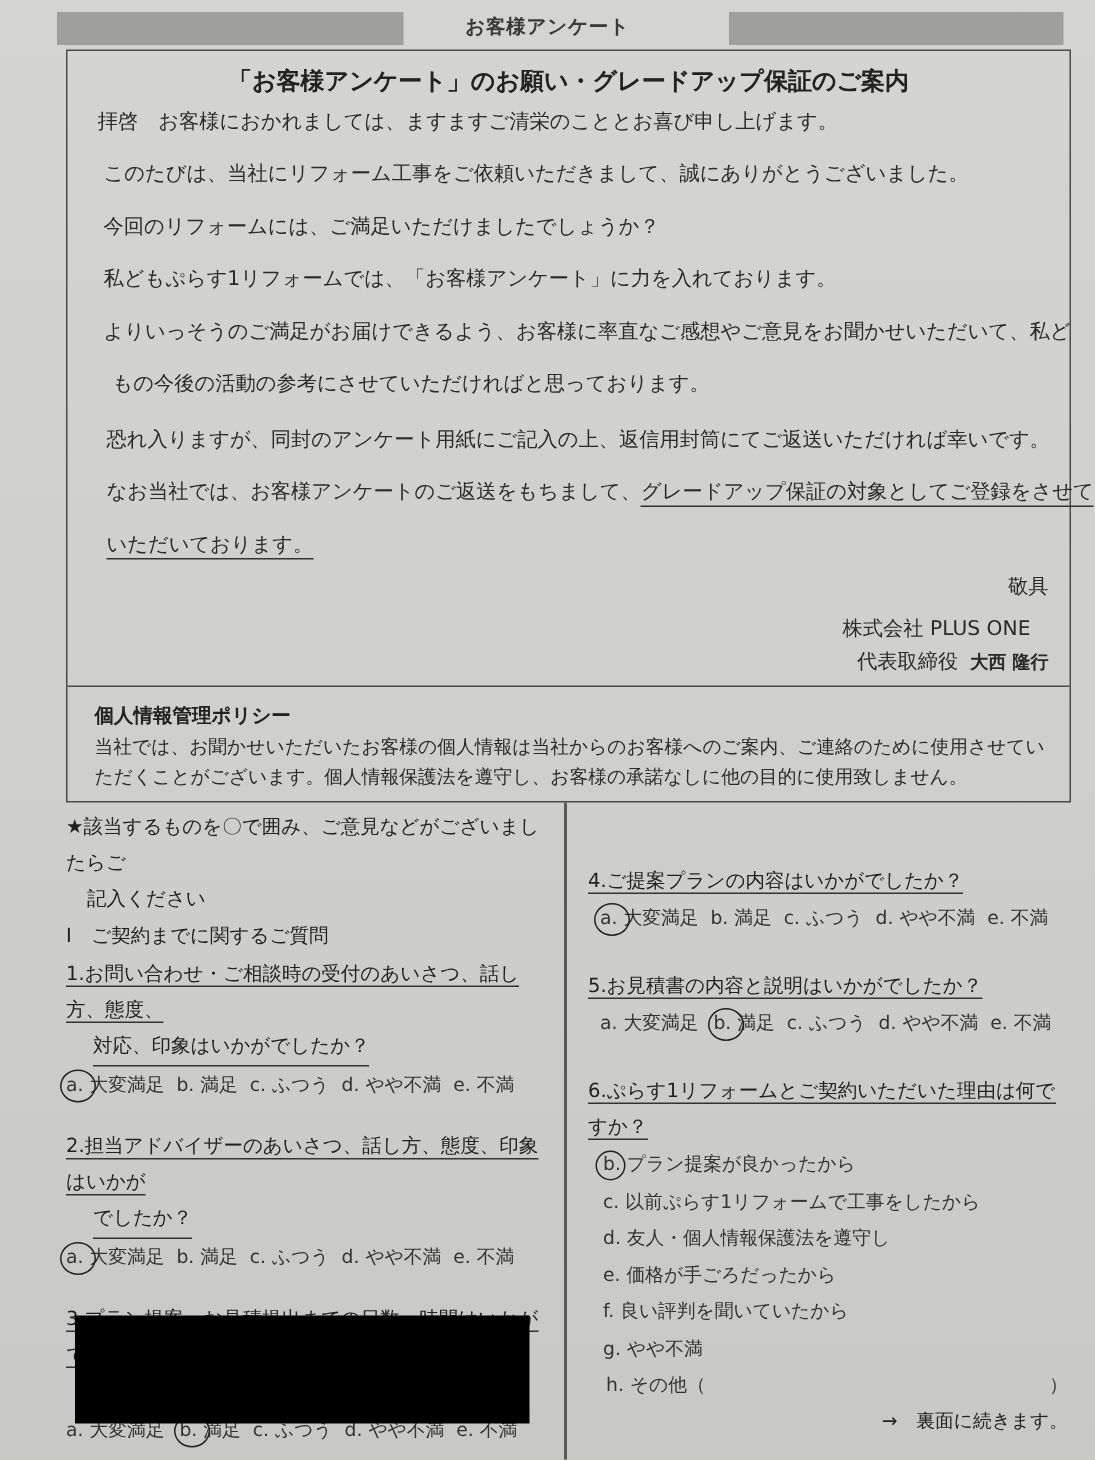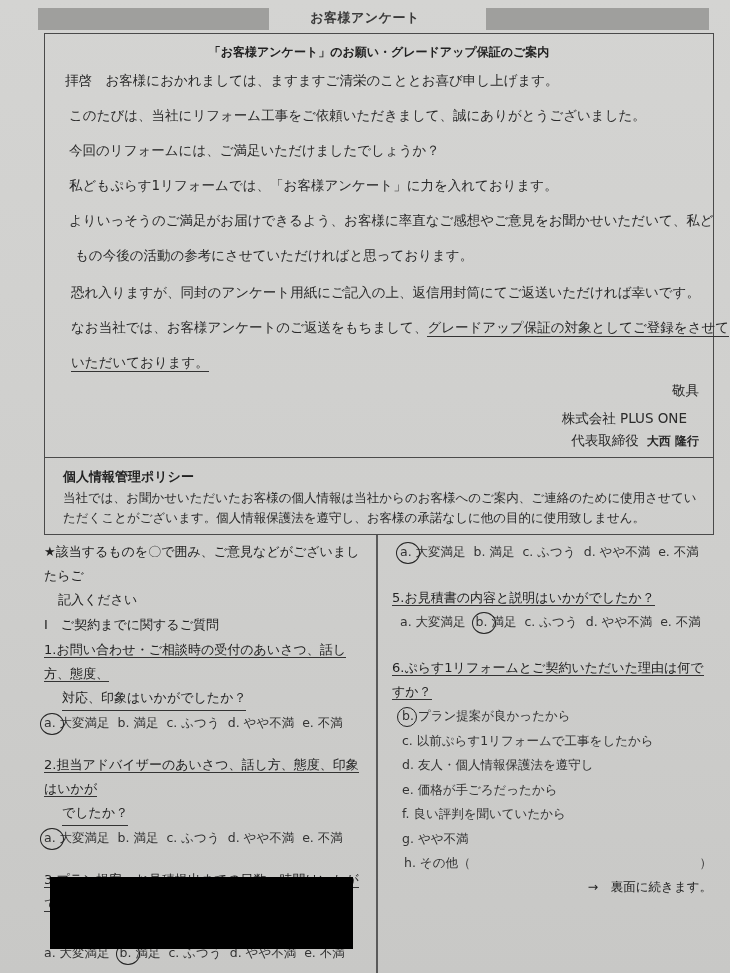--- a/index.html
+++ b/index.html
@@ -7,21 +7,21 @@
        font-family:"DejaVu Sans","Liberation Sans",sans-serif;color:#2c2c2c;}
   .paper{position:absolute;left:0;top:0;width:730px;height:973px;
          background:linear-gradient(180deg,#d4d4d2 0%,#cfcfcd 50%,#c8c8c6 100%);}
   .hdr-bar{position:absolute;top:8px;height:22px;background:#9f9f9d;}
   .hdr-bar.left{left:38px;width:231px;}
   .hdr-bar.right{left:486px;width:223px;}
   .hdr-title{position:absolute;top:9px;left:0;width:730px;text-align:center;font-size:13px;
              color:#3a3a3a;font-weight:bold;letter-spacing:0.5px;}
   .frame{position:absolute;left:44px;top:33px;width:670px;height:502px;border:1.5px solid #4a4a4a;box-sizing:border-box;}
   .intro{position:absolute;left:0;top:0;width:100%;height:424px;border-bottom:1.5px solid #4a4a4a;box-sizing:border-box;}
-  .intro-title{position:absolute;top:10px;left:0;width:100%;text-align:center;font-size:12px;font-weight:bold;color:#222;}
+  .intro-title{position:absolute;top:10px;left:0;width:100%;text-align:center;font-size:16px;font-weight:bold;color:#222;}
   .line{position:absolute;font-size:13.5px;color:#2a2a2a;white-space:nowrap;}
   .u{border-bottom:1.5px solid #333;padding-bottom:1px;}
   .closing{position:absolute;right:14px;font-size:13.5px;color:#2a2a2a;white-space:nowrap;text-align:right;}
   .sig{font-family:"DejaVu Serif",serif;font-weight:bold;font-size:12px;margin-left:8px;}
   .policy{position:absolute;left:0;top:424px;width:100%;height:76px;}
   .policy-title{position:absolute;left:18px;top:10px;font-size:13px;font-weight:bold;color:#222;}
   .policy-text{position:absolute;left:18px;top:30px;width:640px;font-size:12.5px;line-height:20px;color:#2a2a2a;}
   .divider-v{position:absolute;left:376px;top:535px;width:1.5px;height:438px;background:#5a5a5a;}
   .col{position:absolute;}
   .col.left{left:44px;top:540px;width:328px;}
@@ -107,20 +107,23 @@
     </div>
     <div class="opts">
       <span class="opt">a. 大変満足</span><span class="opt circled" style="margin-left:2px;">b. 満足</span><span class="opt">c. ふつう</span><span class="opt">d. やや不満</span><span class="opt">e. 不満</span>
     </div>
   </div>
 
   <div class="redact"></div>
 
   <div class="col right">
 
+    <div class="q" style="margin-top:36px;">
+      <span class="t"><span>4.</span><span>ご提案プランの内容はいかがでしたか？</span></span>
+    </div>
     <div class="opts" style="padding-left:8px;">
       <span class="opt circled">a. 大変満足</span><span class="opt">b. 満足</span><span class="opt">c. ふつう</span><span class="opt">d. やや不満</span><span class="opt">e. 不満</span>
     </div>
 
     <div class="q" style="margin-top:22px;">
       <span class="t"><span>5.</span><span>お見積書の内容と説明はいかがでしたか？</span></span>
     </div>
     <div class="opts" style="padding-left:8px;">
       <span class="opt">a. 大変満足</span><span class="opt circled" style="margin-left:2px;">b. 満足</span><span class="opt">c. ふつう</span><span class="opt">d. やや不満</span><span class="opt">e. 不満</span>
     </div>

